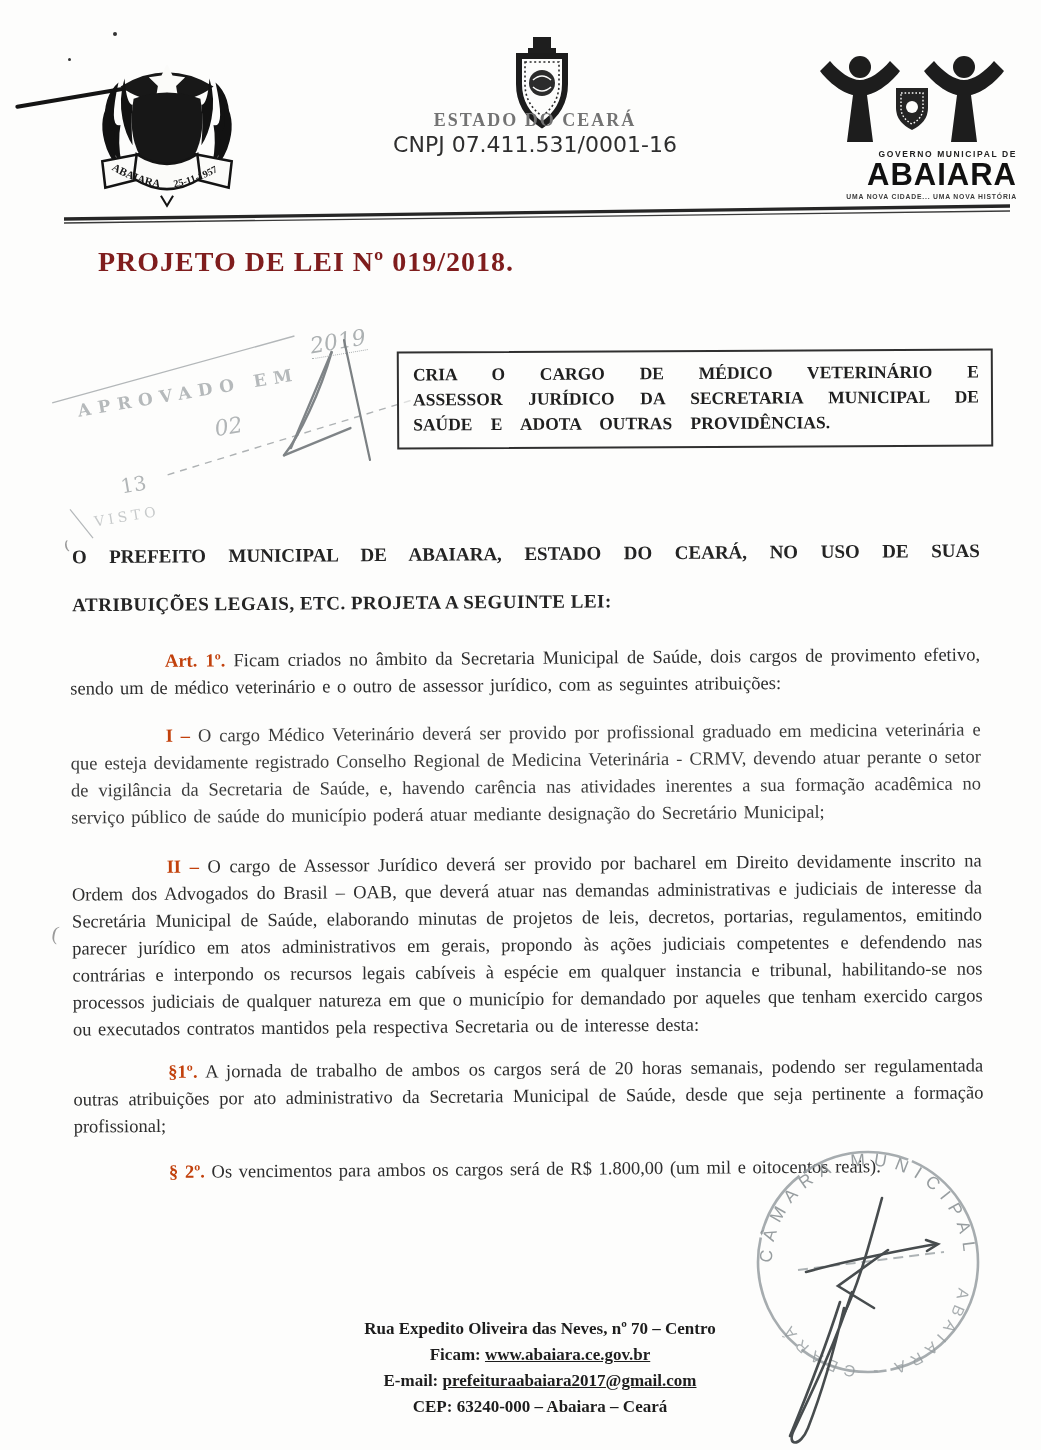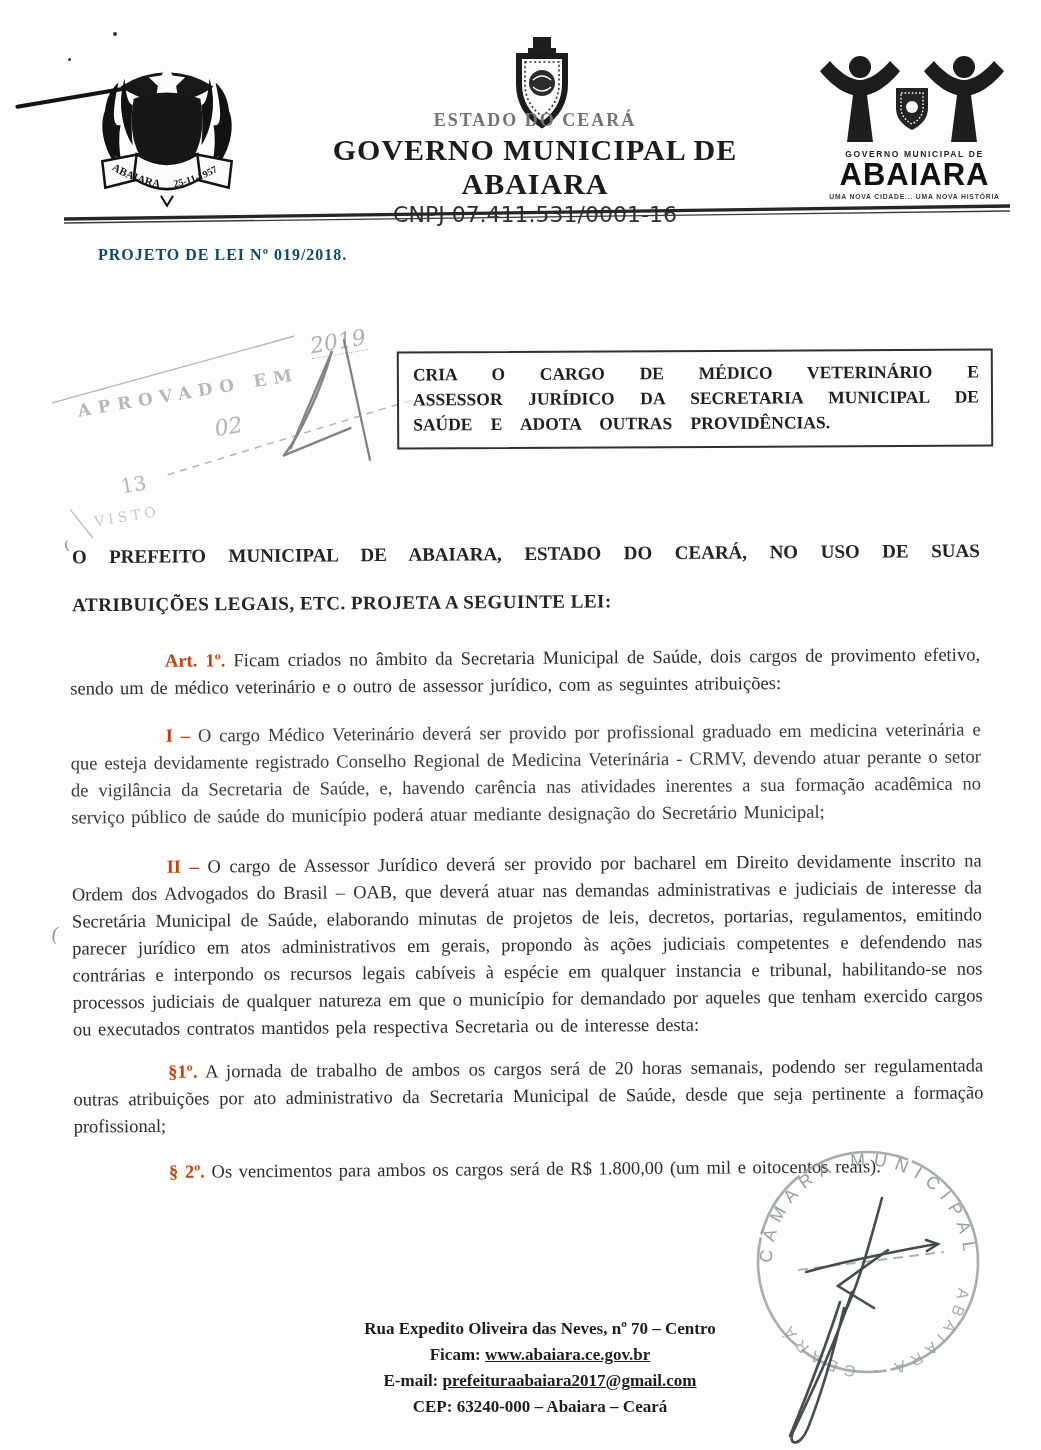--- a/index.html
+++ b/index.html
@@ -10,27 +10,27 @@
     font-family:"Liberation Serif", serif; color:#2b2b2b;
   }
   
   .seal-left { position:absolute; left:76px; top:56px; width:182px; height:152px; }
   .seal-left svg, .crest-center svg, .logo-right svg { overflow:visible; display:block; }
   .crest-center { position:absolute; left:506px; top:36px; width:72px; height:100px; }
   .header-text { position:absolute; left:260px; top:110px; width:550px; text-align:center; }
   .state-line { font-size:18px; font-weight:600; letter-spacing:2px; color:#737373; }
   .gov-line { font-size:30px; font-weight:700; letter-spacing:1px; color:#1c1c1c; margin-top:2px; }
   .cnpj-line { font-family:"DejaVu Sans", sans-serif; font-size:22px; color:#2e2e2e; margin-top:1px; }
-  .logo-right { position:absolute; left:812px; top:54px; width:205px; text-align:center; }
+  .logo-right { position:absolute; left:812px; top:54px; width:205px; text-align:right; }
   .logo-right .small { font-family:"Liberation Sans", sans-serif; font-size:8.5px; font-weight:700; letter-spacing:1.6px; color:#222; margin-top:3px; }
   .logo-right .big { font-family:"Liberation Sans", sans-serif; font-size:31px; font-weight:800; letter-spacing:1px; color:#111; line-height:1.0; }
   .logo-right .tag { font-family:"Liberation Sans", sans-serif; font-size:6.8px; font-weight:700; letter-spacing:0.8px; color:#3a3a3a; margin-top:3px; }
   .divider { position:absolute; left:62px; top:202px; width:950px; height:22px; }
   
-  .doc-title { position:absolute; left:98px; top:246px; font-size:16px; font-weight:700; letter-spacing:1px; color:#0c4a6e; }
+  .doc-title { position:absolute; left:98px; top:246px; font-size:28px; font-weight:700; letter-spacing:1px; color:#7f1d1d; }
   
   .aprv { position:absolute; left:56px; top:330px; width:370px; height:185px;
           transform:rotate(-9.5deg); color:#a4a9ab; }
   .aprv span { position:absolute; font-family:"DejaVu Serif", serif; }
   .aprv .l1 { left:26px; top:44px; font-size:17px; letter-spacing:7px; font-weight:600; opacity:.8; }
   .aprv .mo { left:158px; top:82px; font-size:22px; font-style:italic; opacity:.85; }
   .aprv .yr { left:266px; top:16px; font-size:22px; font-style:italic; border-bottom:1px dotted #a4a9ab; opacity:.9; }
   .aprv .dy { left:56px; top:124px; font-size:20px; opacity:.85; }
   .aprv .vs { left:24px; top:158px; font-size:14px; letter-spacing:4px; opacity:.6; }
   .slash-mark { position:absolute; left:338px; top:336px; width:44px; height:132px; }
@@ -105,21 +105,20 @@
       <rect x="22" y="12" width="28" height="5" fill="#1e1e1e"></rect>
       <path d="M13 20 H59 V48 Q59 74 36 89 Q13 74 13 48 Z" fill="#fdfdfc" stroke="#1c1c1c" stroke-width="6"></path>
       <path d="M19 26 H53 V48 Q53 68 36 80 Q19 68 19 48 Z" fill="none" stroke="#2a2a2a" stroke-width="1.6" stroke-dasharray="2 2.6"></path>
       <circle cx="36" cy="47" r="13" fill="#2c2c2c"></circle>
       <path d="M27 44 q9 -8 18 0 M27 51 q9 8 18 0" stroke="#fdfdfc" stroke-width="1.6" fill="none"></path>
     </svg>
   </div>
 
   <div class="header-text">
     <div class="state-line">ESTADO DO CEARÁ</div>
-    <div class="gov-line">GOVERNO MUNICIPAL DE ABAIARA</div>
     <div class="cnpj-line">CNPJ 07.411.531/0001-16</div>
   </div>
 
   <div class="logo-right">
     <svg width="200" height="92" viewBox="0 0 200 92">
       <g fill="#1d1d1d">
         <g transform="translate(48,0)">
           <circle cx="0" cy="13" r="11"></circle>
           <path d="M0 26 C -9 26 -21 18 -30 7 L -40 17 C -28 33 -13 40 -7 41 L -13 88 H 13 L 7 41 C 13 40 28 33 40 17 L 30 7 C 21 18 9 26 0 26 Z"></path>
         </g>

